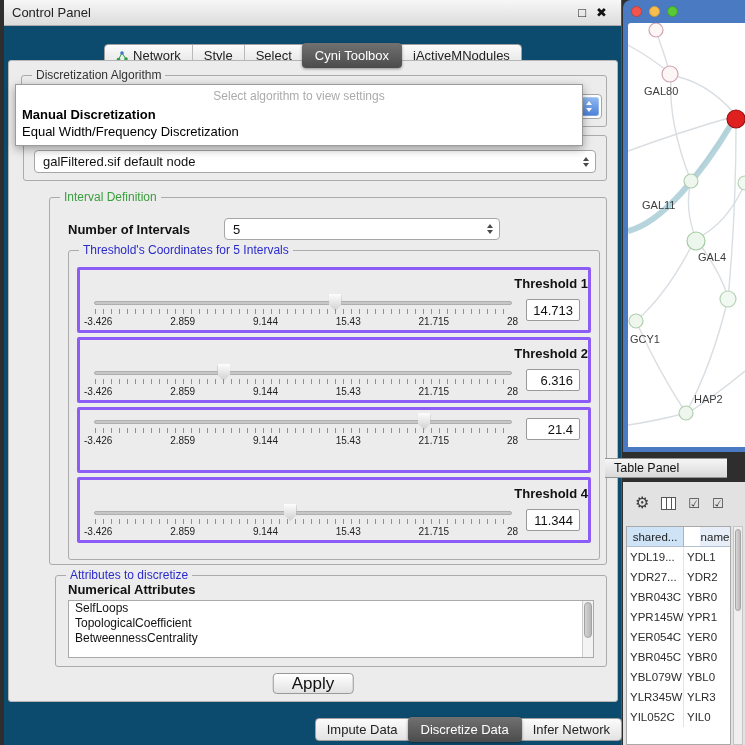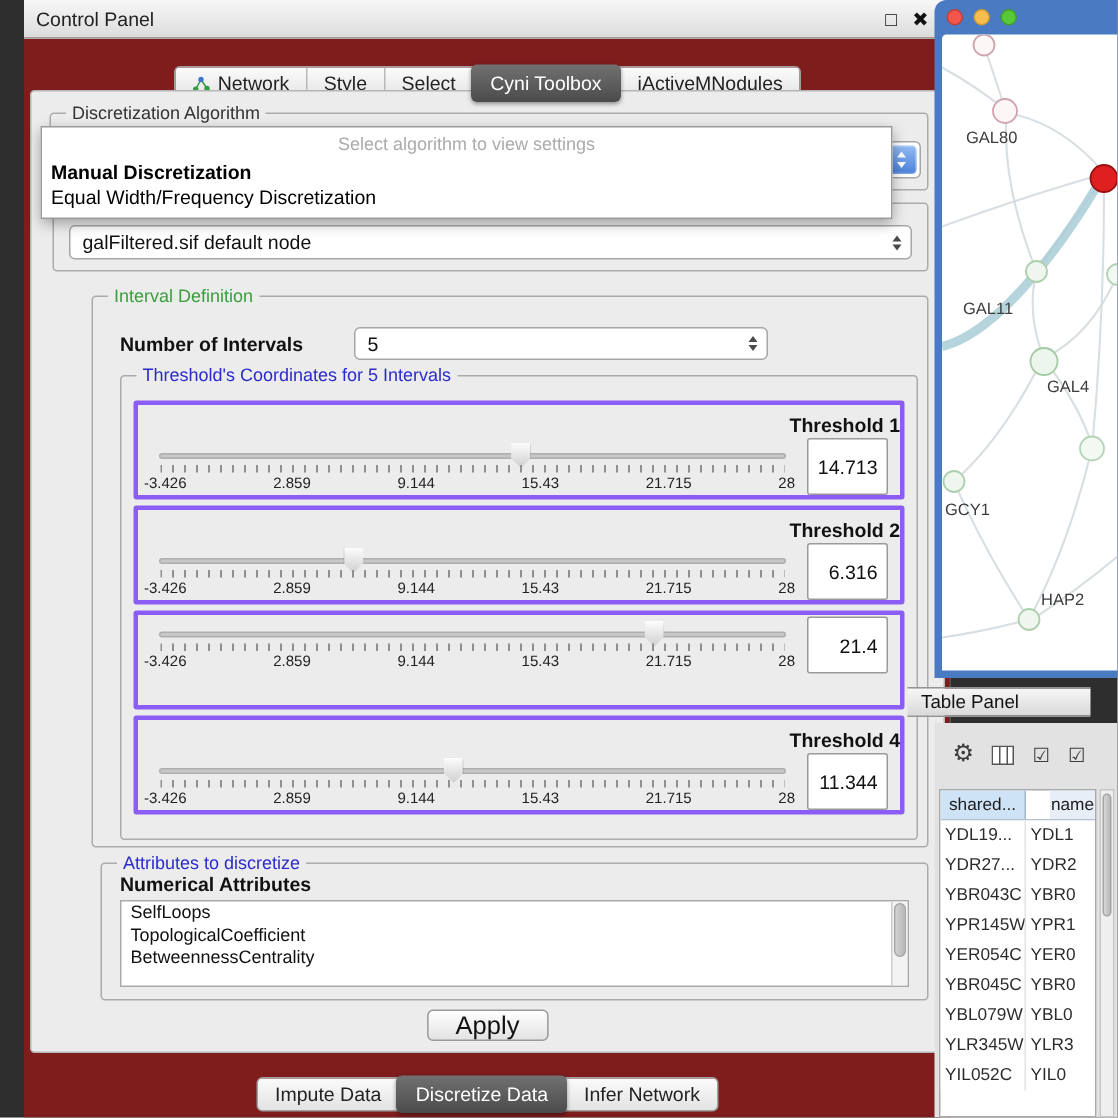--- a/index.html
+++ b/index.html
@@ -7,22 +7,22 @@
   body {
     position: relative;
     background: #2e2e2e;
     font-family: "Liberation Sans", "DejaVu Sans", sans-serif;
     color: #1a1a1a;
     font-size: 13px;
   }
 
   
   .control-panel {
-    position: absolute; left: 16px; top: 0; width: 618px; height: 745px;
-    background: #7f1d1d; border-right: 1px solid #555;
+    position: absolute; left: 4px; top: 0; width: 618px; height: 745px;
+    background: #0c4a6e; border-right: 1px solid #555;
   }
   .titlebar {
     height: 26px; background: linear-gradient(#f7f7f7, #dcdcdc);
     border-bottom: 1px solid #aaa; display: flex; align-items: center; padding: 0 14px 0 8px;
   }
   .titlebar .title { font-size: 13px; color: #222; }
   .win-btns { margin-left: auto; display: flex; gap: 10px; font-size: 13px; color: #111; }
   .win-btns span { cursor: default; line-height: 1; }
 
   .tabbar-wrap { position: absolute; left: 0; top: 31px; width: 618px; display: flex; justify-content: center; }
@@ -92,39 +92,39 @@
   .thumb {
     position: absolute; top: 2px; width: 13px; height: 17px; transform: translateX(-50%);
     background: linear-gradient(#fdfdfd, #cfcfcf);
     clip-path: polygon(0 0, 100% 0, 100% 62%, 50% 100%, 0 62%);
     filter: drop-shadow(0 1px 1px rgba(0,0,0,.5));
   }
   .ticks { position: absolute; left: 1px; right: 1px; top: 17px; height: 5px;
     background-image: repeating-linear-gradient(to right, #8f8f8f 0 1px, transparent 1px 8px); }
   .tick-labels { position: absolute; left: -10px; right: -6px; top: 24px; display: flex; justify-content: space-between; font-size: 10px; color: #222; }
   .thr-value {
-    width: 54px; height: 38px; background: #fff; border: 1px solid #9a9a9a; border-radius: 2px;
+    width: 54px; height: 22px; background: #fff; border: 1px solid #9a9a9a; border-radius: 2px;
     display: flex; align-items: center; justify-content: flex-end; padding-right: 6px; font-size: 13px; color: #111;
   }
 
   
   .attr-group { left: 46px; top: 514px; width: 552px; height: 92px; }
   .attr-title { position: absolute; left: 12px; top: 6px; }
   .attr-list { position: absolute; left: 12px; right: 12px; top: 24px; bottom: 8px; background: #fff; border: 1px solid #a9a9a9; overflow: hidden; }
   .attr-item { font-size: 12px; padding-left: 6px; line-height: 15px; color: #111; white-space: nowrap; }
   .vscroll { position: absolute; right: 0; top: 0; bottom: 0; width: 11px; background: #f3f3f3; border-left: 1px solid #ccc; }
   .vthumb { position: absolute; left: 1px; right: 1px; top: 1px; height: 64%; background: linear-gradient(to right, #d3d3d3, #b7b7b7); border: 1px solid #a3a3a3; border-radius: 5px; }
 
   .apply-btn {
     position: absolute; left: 50%; top: 612px; transform: translateX(-50%);
     height: 21px; padding: 0 18px; font-size: 17px; font-family: inherit;
     background: linear-gradient(#ffffff, #e2e2e2); border: 1px solid #999; border-radius: 4px; color: #111;
   }
 
-  .bottom-tabbar-wrap { position: absolute; left: 0; top: 705px; width: 618px; display: flex; justify-content: center; }
+  .bottom-tabbar-wrap { position: absolute; left: 0; top: 705px; width: 618px; display: flex; justify-content: flex-end; }
 
   
   .net-window {
     position: absolute; left: 623px; top: 0; width: 122px; height: 452px;
     background: var(--net_window_blue); border-radius: 8px 0 0 0;
   }
   .net-title { position: absolute; left: 0; top: 0; height: 23px; width: 100%; display: flex; align-items: center; padding-left: 8px; gap: 7px; }
   .tl { width: 11px; height: 11px; border-radius: 50%; }
   .tl.red    { background: #f2554c; border: 1px solid #c2403a; }
   .tl.yellow { background: #f7be4f; border: 1px solid #cf9a33; }

